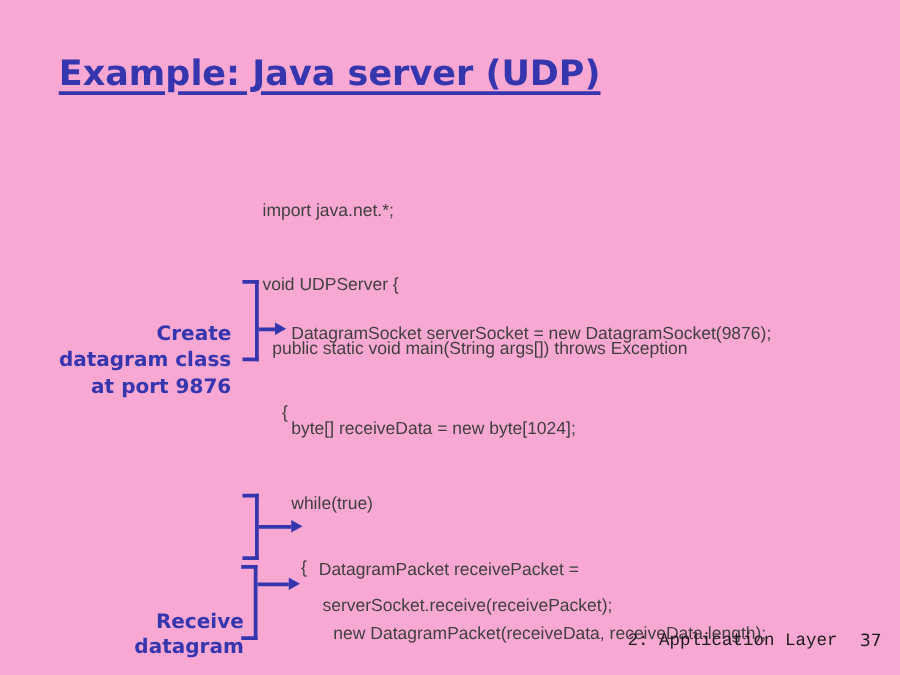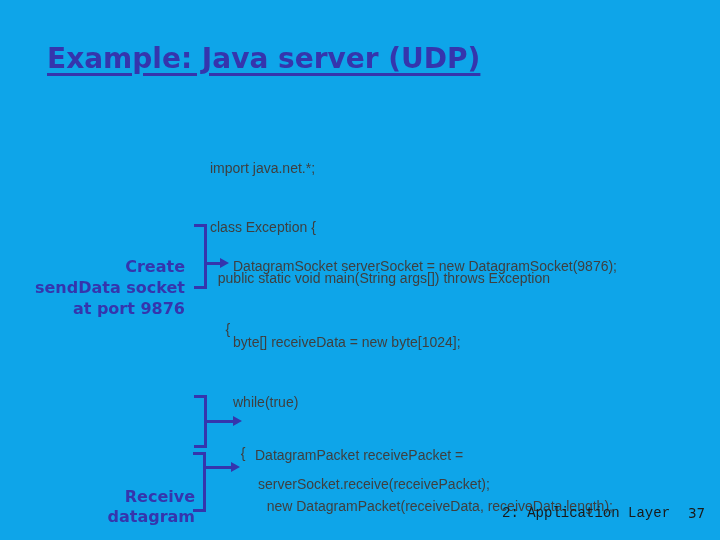--- a/index.html
+++ b/index.html
@@ -1,20 +1,20 @@
 <!DOCTYPE html>
 <html style="--accent: #3535AD; --code-text: #3F3F3F; --footer-text: #1A1A1A;"><head>
 <meta charset="utf-8">
 <style>
   html, body { margin: 0; padding: 0; background: #ffffff; }
   .slide {
     position: relative;
     width: 720px;
     height: 540px;
-    background: #0ea5e9;
+    background: #f9a8d4;
     overflow: hidden;
     font-family: "DejaVu Sans", sans-serif;
   }
   .title {
     position: absolute;
     left: 47px;
     top: 42px;
     font-size: 28px;
     font-weight: bold;
     color: var(--accent, #3535AD);
@@ -79,21 +79,21 @@
 
 <div class="slide">
 
   <div class="title">Example: Java server (UDP)</div>
 
   <div class="code" style="left:210px; top:126px;">
     <div>import java.net.*;</div>
   </div>
 
   <div class="code" style="left:210px; top:185px;">
-    <div>class Exception {</div>
+    <div>void UDPServer {</div>
     <div>  public static void main(String args[]) throws Exception</div>
     <div>    {</div>
   </div>
 
   <div class="code" style="left:233px; top:258px;">DatagramSocket serverSocket = new DatagramSocket(9876);</div>
 
   <div class="code" style="left:233px; top:300px;">
     <div>byte[] receiveData = new byte[1024];</div>
   </div>
 
@@ -104,21 +104,21 @@
 
   <div class="code" style="left:255px; top:413px;">
     <div>DatagramPacket receivePacket =</div>
     <div>   new DatagramPacket(receiveData, receiveData.length);</div>
   </div>
 
   <div class="code" style="left:258px; top:476px;">serverSocket.receive(receivePacket);</div>
 
   <div class="annotation" style="right:535px; top:224px; line-height:21px;">
     <div>Create</div>
-    <div>sendData socket</div>
+    <div>datagram class</div>
     <div>at port 9876</div>
   </div>
   <div class="bracket" style="left:194px; top:224px; width:10px; height:59px;"></div>
   <div class="arrow" style="left:207px; top:262px; width:13px;"></div>
 
   <div class="bracket" style="left:194px; top:395px; width:10px; height:47px;"></div>
   <div class="arrow" style="left:207px; top:420px; width:26px;"></div>
 
   <div class="annotation" style="right:525px; top:455px;">
     <div>Receive</div>

